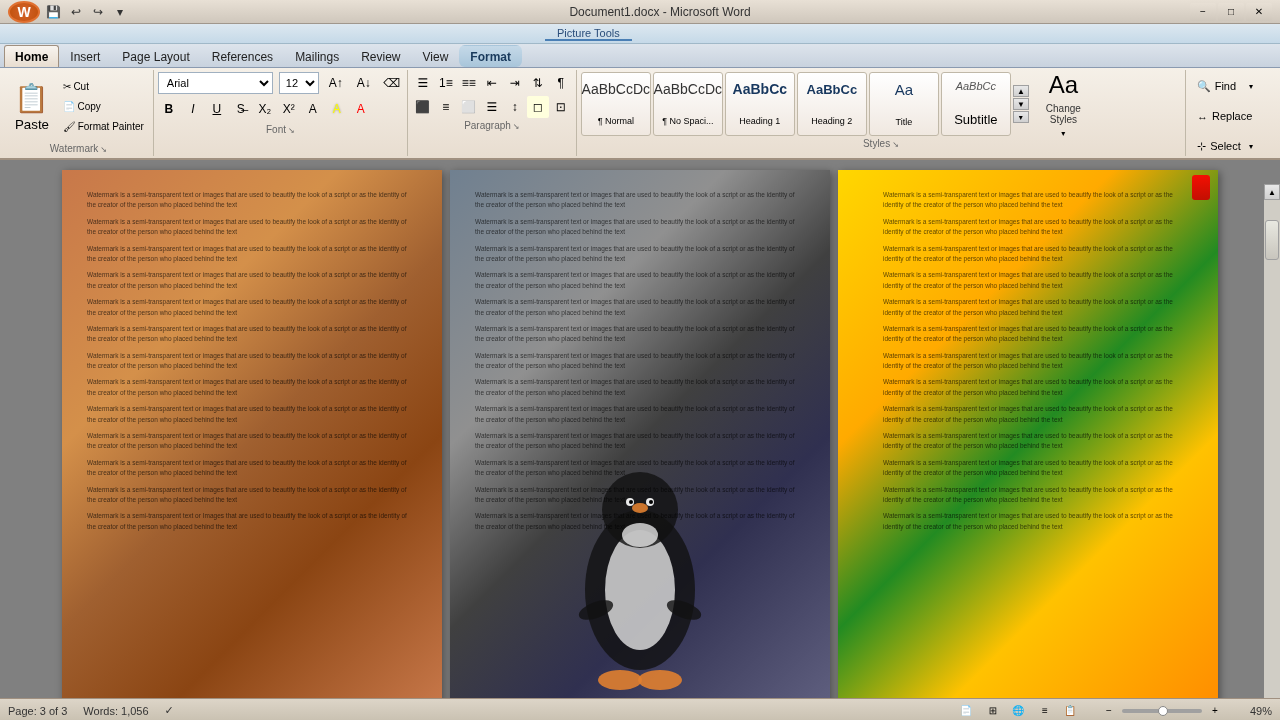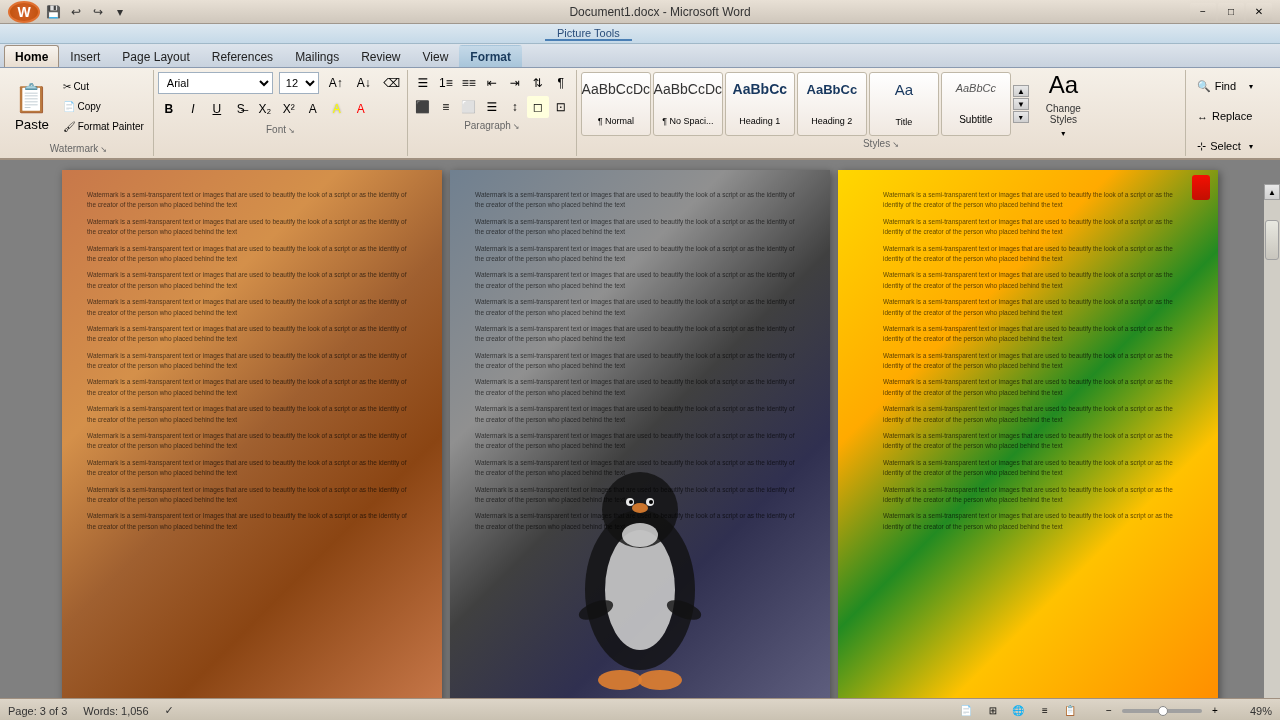--- a/index.html
+++ b/index.html
@@ -69,20 +69,21 @@
     .tab.active {
       background: linear-gradient(to bottom, #f8f4ef, #e8ddd0);
       border-color: #a09080;
       color: #000;
       font-weight: bold;
     }
     .tab.format-tab {
       background: linear-gradient(to bottom, #c5d9e8, #a8c5da);
       color: #1a3a5c;
       font-weight: bold;
+      border-radius: 6px;
     }
 
     
     .ribbon {
       height: 92px;
       background: linear-gradient(to bottom, #f5f0e8, #e8ddd0);
       border-bottom: 2px solid #a09080;
       display: flex;
       align-items: stretch;
       padding: 2px 4px;
@@ -380,21 +381,21 @@
         <button class="style-btn">
           <span class="style-preview heading2">AaBbCc</span>
           <span style="font-size:9px;">Heading 2</span>
         </button>
         <button class="style-btn">
           <span class="style-preview title-style">Aa</span>
           <span style="font-size:9px;">Title</span>
         </button>
         <button class="style-btn">
           <span class="style-preview subtitle-style" style="font-size:11px;">AaBbCc</span>
-          <span style="font-size:10px;">Subtitle</span>
+          <span style="font-size:13px;">Subtitle</span>
         </button>
       </div>
       <div class="styles-scroll">
         <button class="scroll-mini">▲</button>
         <button class="scroll-mini">▼</button>
         <button class="scroll-mini">▾</button>
       </div>
       <button class="change-styles-btn">
         <span class="change-styles-icon">Aa</span>
         <span class="change-styles-label">Change Styles</span>

